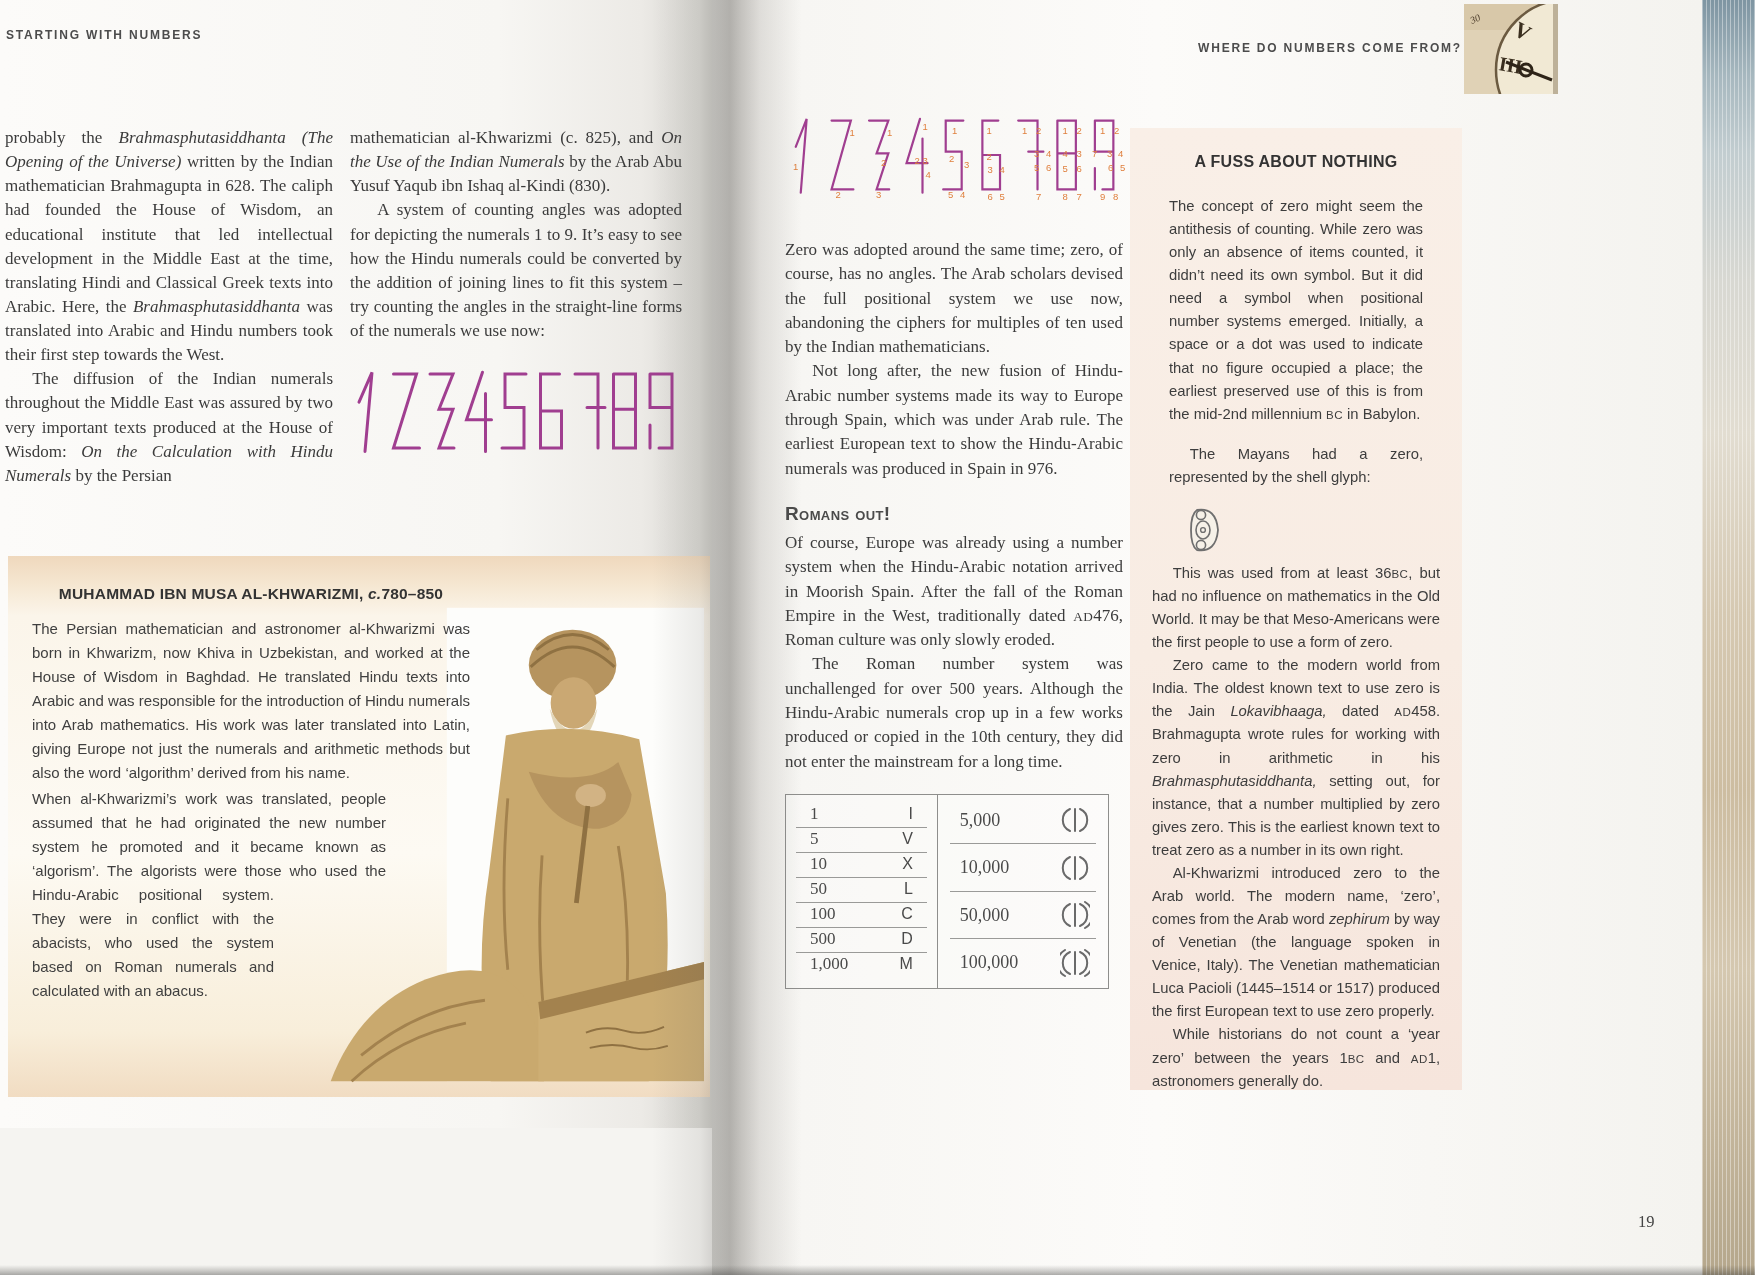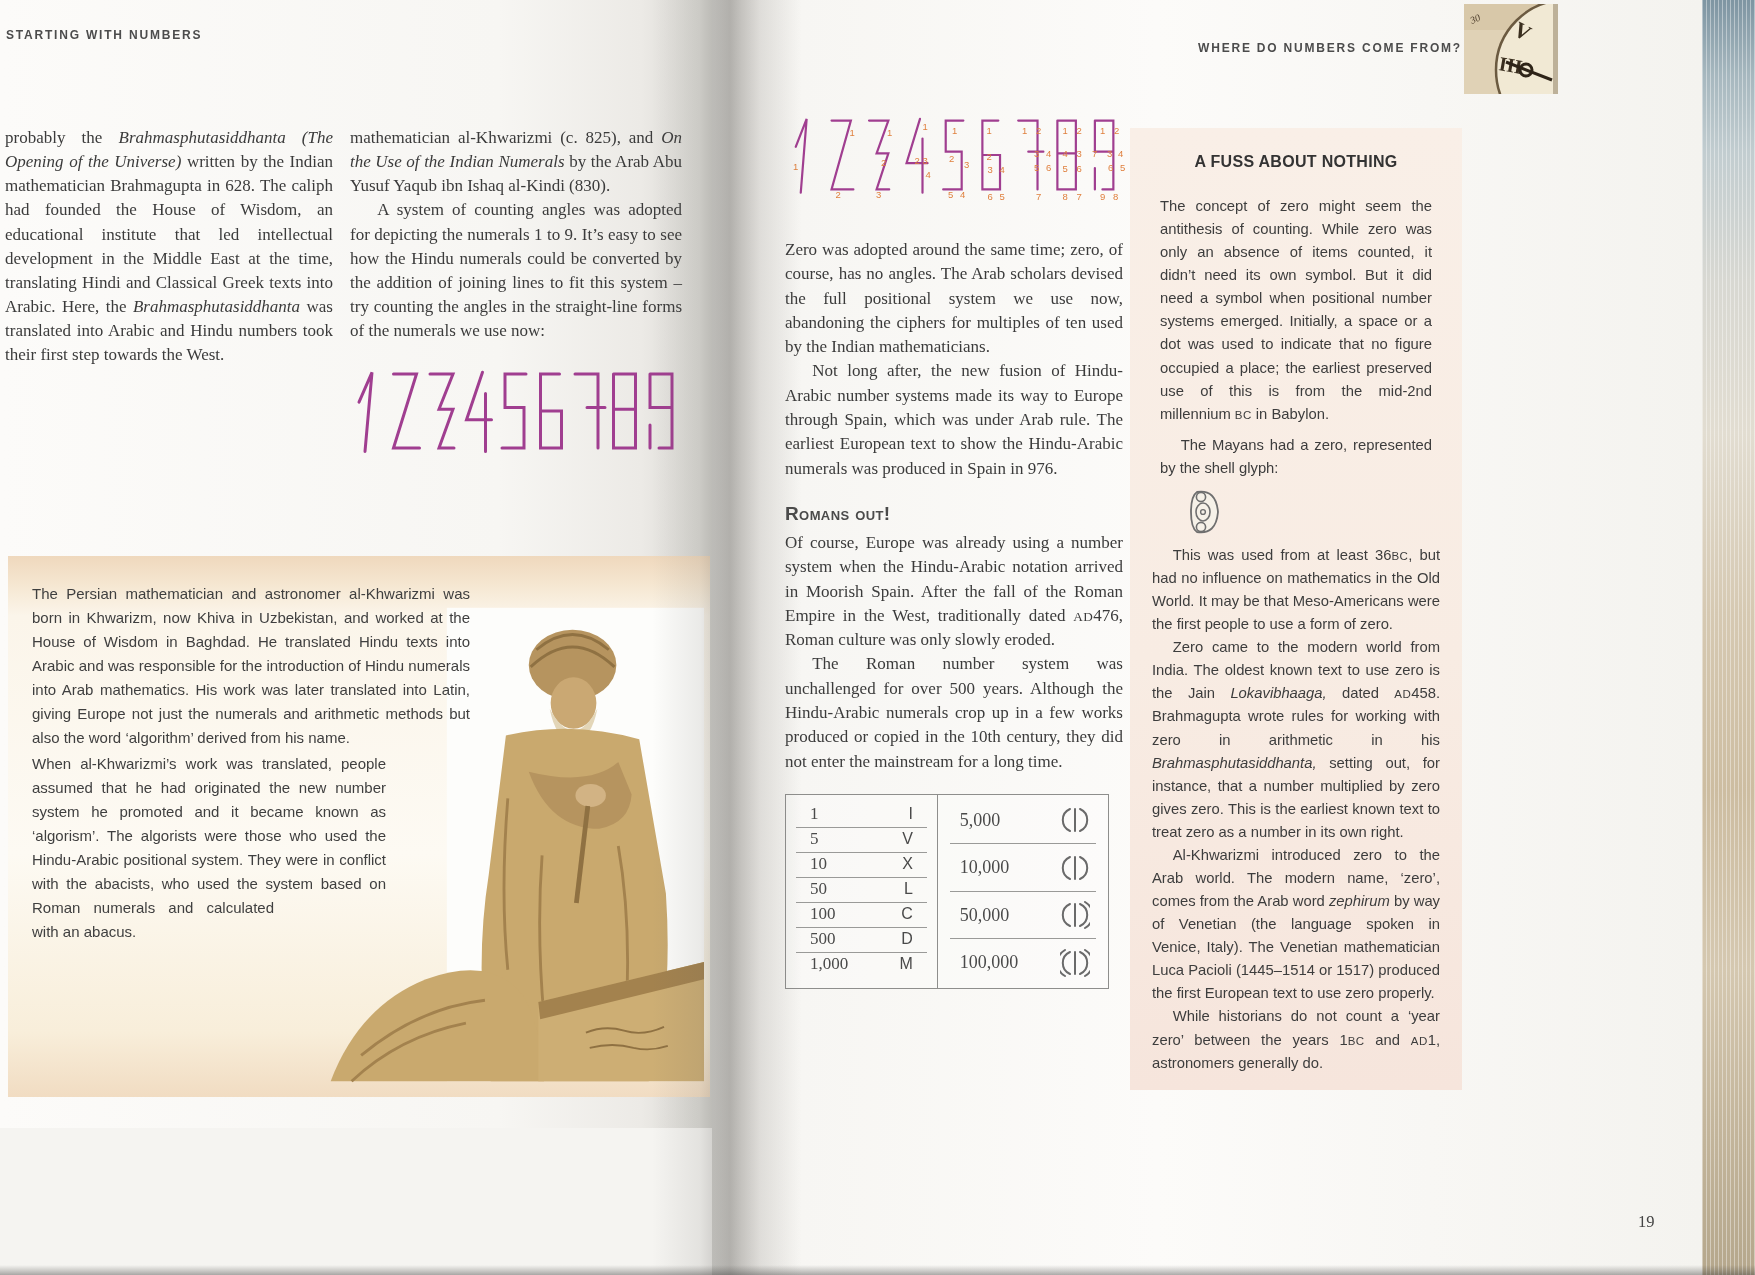--- a/index.html
+++ b/index.html
@@ -59,37 +59,38 @@
   .trow .rom{font-family:"Liberation Sans",sans-serif;font-size:16px;}
   .vrow{display:flex;justify-content:space-between;align-items:center;margin:0 12px;height:46.5px;
     border-bottom:1px solid #9a9a98;padding:0 6px 0 10px;font-size:18px;color:#4a4a4a;}
   .vrow:last-child{border-bottom:none;}
   
   .sidebar{position:absolute;left:418px;top:128px;width:332px;height:962px;overflow:hidden;
     background:linear-gradient(180deg,#f9efe7 0%,#f8ece3 55%,#f6e5dc 100%);
     font-family:"Liberation Sans",sans-serif;font-size:14.8px;line-height:1.56;color:#3d3d3d;
     padding:22px 22px 0 22px;box-sizing:border-box;text-align:justify;}
   .sb-title{font-weight:700;font-size:16px;text-align:center;margin:0 0 20px 0;color:#333;letter-spacing:0.3px;}
-  .sidebar p{margin:8px;}
+  .sidebar p{margin:17px;}
   .sidebar .grp1 p + p{text-indent:1.4em;}
   .sidebar .grp2 p{text-indent:1.4em;margin:0;}
   .shell{margin:6px 0 8px 36px;display:block;}
   .pagenum{position:absolute;left:926px;top:1212px;font-size:16.5px;color:#444;text-align:center;}
   .clock{position:absolute;left:752px;top:4px;}
 </style>
 </head>
 <body>
 
 <div class="stage">
 
   <div class="page-left">
     <div class="runhead" style="left:6px;top:28px;position:absolute;">STARTING WITH NUMBERS</div>
 
     <div class="serifcol" style="left:5px;top:126px;width:328px;">
         <p><span>probably the </span><span class="i">Brahmasphutasiddhanta (The Opening of the Universe)</span><span> written by the Indian mathematician Brahmagupta in 628. The caliph had founded the House of Wisdom, an educational institute that led intellectual development in the Middle East at the time, translating Hindi and Classical Greek texts into Arabic. Here, the </span><span class="i">Brahmasphutasiddhanta</span><span> was translated into Arabic and Hindu numbers took their first step towards the West.</span></p>
+        <p><span>The diffusion of the Indian numerals throughout the Middle East was assured by two very important texts produced at the House of Wisdom: </span><span class="i">On the Calculation with Hindu Numerals</span><span> by the Persian</span></p>
       </div>
 
     <div class="serifcol" style="left:350px;top:126px;width:332px;">
       <div>
           <p><span>mathematician al-Khwarizmi (c. 825), and </span><span class="i">On the Use of the Indian Numerals</span><span> by the Arab Abu Yusuf Yaqub ibn Ishaq al-Kindi (830).</span></p>
           <p><span>A system of counting angles was adopted for depicting the numerals 1 to 9. It’s easy to see how the Hindu numerals could be converted by the addition of joining lines to fit this system – try counting the angles in the straight-line forms of the numerals we use now:</span></p>
         </div>
       <svg class="numerals-big" width="330" height="92" viewBox="0 0 330 92">
           <g transform="translate(1,2)">
             <path d="M16,40 L42,6 L28,96" transform="scale(0.5,0.88)" fill="none" stroke="#a03e90" stroke-width="3" vector-effect="non-scaling-stroke" stroke-linecap="round" stroke-linejoin="miter"></path>
@@ -134,20 +135,21 @@
         <path d="M298,208 L286,310" stroke="#8f7142" stroke-width="5" fill="none"></path>
         <path d="M214,200 Q206,300 214,380 M250,260 Q244,340 252,430 M330,250 Q344,330 338,430" stroke="#a3824e" stroke-width="3" fill="none"></path>
         <path d="M28,497 Q58,418 128,390 Q200,364 232,410 Q252,452 252,497 Z" fill="#c9a96e"></path>
         <path d="M60,470 Q120,420 190,412 M50,497 Q100,450 170,436" stroke="#a3824e" stroke-width="3" fill="none"></path>
         <path d="M246,414 L420,372 L420,497 L246,497 Z" fill="#cdae74"></path>
         <path d="M246,414 L420,372 L420,390 L248,432 Z" fill="#a3824e"></path>
         <path d="M296,446 q20,-8 40,-2 q20,6 42,-4 M300,462 q24,-6 46,0 q18,4 36,-2" stroke="#8f7142" stroke-width="2" fill="none"></path>
       </svg>
       <div class="bio-text">
         <div class="fl s1"></div>
+        <div class="bio-title"><span>MUHAMMAD IBN MUSA AL-KHWARIZMI, </span><span class="i">c.</span><span>780–850</span></div>
         <div>
             <div class="fl s2"></div>
             <p><span>The Persian mathematician and astronomer al-Khwarizmi was born in Khwarizm, now Khiva in Uzbekistan, and worked at the House of Wisdom in Baghdad. He translated Hindu texts into Arabic and was responsible for the introduction of Hindu numerals into Arab mathematics. His work was later translated into Latin, giving Europe not just the numerals and arithmetic methods but also the word ‘algorithm’ derived from his name.</span></p>
             <div class="fl s3"></div>
             <p><span>When al-Khwarizmi’s work was translated, people assumed that he had originated the new number system he promoted and it became known as ‘algorism’. The algorists were those who used the Hindu-Arabic positional system. They were in conflict with the abacists, who used the system based on Roman numerals and calculated with an abacus.</span></p>
           </div>
       </div>
     </div>
   </div>
 

